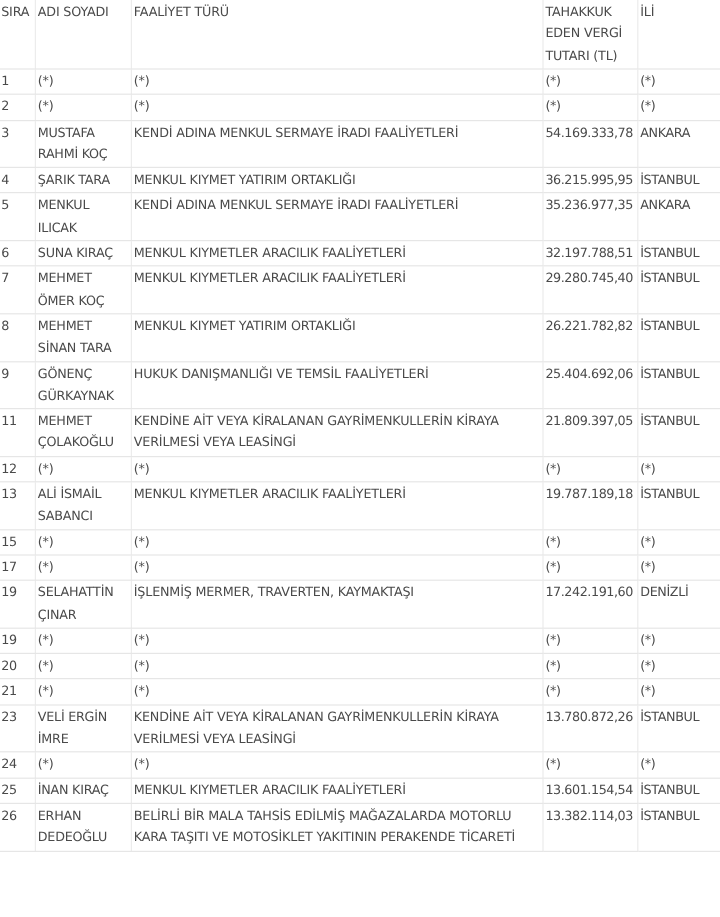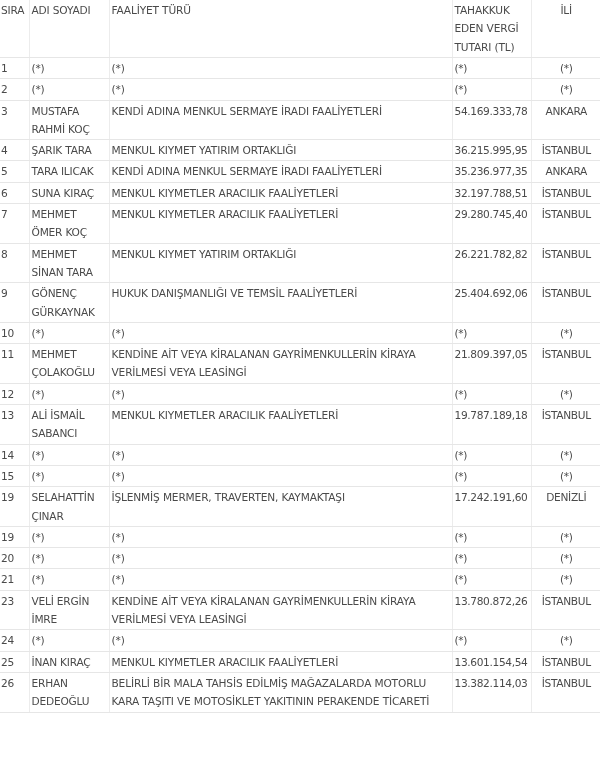--- a/index.html
+++ b/index.html
@@ -34,21 +34,21 @@
     padding: 1px 1px 1px 2px;
     text-align: left;
     vertical-align: top;
     font-weight: normal;
     line-height: 18.3px;
     overflow: hidden;
     word-wrap: break-word;
   }
   table.tax tr:first-child th { border-top: none; }
   table.tax th:first-child, table.tax td:first-child { border-left: none; padding-left: 1px; }
-  table.tax th:last-child, table.tax td:last-child { border-right: none; text-align: center; }
+  table.tax th:last-child, table.tax td:last-child { border-right: none; }
   table.tax thead th { height: 55px; }
   td.amt, th.amt { white-space: normal; }
   td.amt { white-space: nowrap; letter-spacing: -0.35px; }
   td.city { white-space: nowrap; letter-spacing: -0.3px; }
   td.name { letter-spacing: -0.2px; }
 </style>
 </head>
 <body>
 
 <table class="tax">
@@ -92,21 +92,21 @@
       </tr>
       <tr>
         <td>4</td>
         <td class="name">ŞARIK TARA</td>
         <td class="act">MENKUL KIYMET YATIRIM ORTAKLIĞI</td>
         <td class="amt">36.215.995,95</td>
         <td class="city">İSTANBUL</td>
       </tr>
       <tr>
         <td>5</td>
-        <td class="name">TARA ILICAK</td>
+        <td class="name">MENKUL ILICAK</td>
         <td class="act">KENDİ ADINA MENKUL SERMAYE İRADI FAALİYETLERİ</td>
         <td class="amt">35.236.977,35</td>
         <td class="city">ANKARA</td>
       </tr>
       <tr>
         <td>6</td>
         <td class="name">SUNA KIRAÇ</td>
         <td class="act">MENKUL KIYMETLER ARACILIK FAALİYETLERİ</td>
         <td class="amt">32.197.788,51</td>
         <td class="city">İSTANBUL</td>
@@ -126,27 +126,20 @@
         <td class="city">İSTANBUL</td>
       </tr>
       <tr>
         <td>9</td>
         <td class="name">GÖNENÇ GÜRKAYNAK</td>
         <td class="act">HUKUK DANIŞMANLIĞI VE TEMSİL FAALİYETLERİ</td>
         <td class="amt">25.404.692,06</td>
         <td class="city">İSTANBUL</td>
       </tr>
       <tr>
-        <td>10</td>
-        <td class="name">(*)</td>
-        <td class="act">(*)</td>
-        <td class="amt">(*)</td>
-        <td class="city">(*)</td>
-      </tr>
-      <tr>
         <td>11</td>
         <td class="name">MEHMET ÇOLAKOĞLU</td>
         <td class="act">KENDİNE AİT VEYA KİRALANAN GAYRİMENKULLERİN KİRAYA VERİLMESİ VEYA LEASİNGİ</td>
         <td class="amt">21.809.397,05</td>
         <td class="city">İSTANBUL</td>
       </tr>
       <tr>
         <td>12</td>
         <td class="name">(*)</td>
         <td class="act">(*)</td>
@@ -154,28 +147,28 @@
         <td class="city">(*)</td>
       </tr>
       <tr>
         <td>13</td>
         <td class="name">ALİ İSMAİL SABANCI</td>
         <td class="act">MENKUL KIYMETLER ARACILIK FAALİYETLERİ</td>
         <td class="amt">19.787.189,18</td>
         <td class="city">İSTANBUL</td>
       </tr>
       <tr>
-        <td>14</td>
-        <td class="name">(*)</td>
-        <td class="act">(*)</td>
-        <td class="amt">(*)</td>
-        <td class="city">(*)</td>
-      </tr>
-      <tr>
         <td>15</td>
+        <td class="name">(*)</td>
+        <td class="act">(*)</td>
+        <td class="amt">(*)</td>
+        <td class="city">(*)</td>
+      </tr>
+      <tr>
+        <td>17</td>
         <td class="name">(*)</td>
         <td class="act">(*)</td>
         <td class="amt">(*)</td>
         <td class="city">(*)</td>
       </tr>
       <tr>
         <td>19</td>
         <td class="name">SELAHATTİN ÇINAR</td>
         <td class="act">İŞLENMİŞ MERMER, TRAVERTEN, KAYMAKTAŞI</td>
         <td class="amt">17.242.191,60</td>

